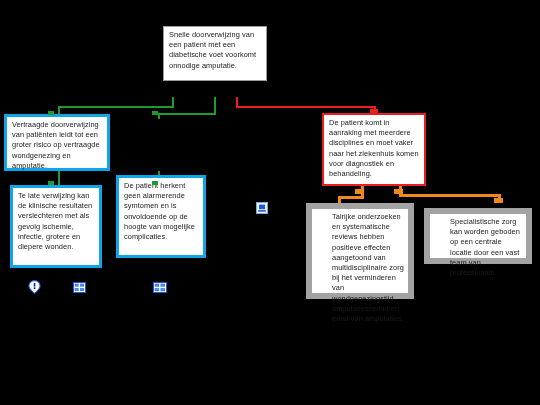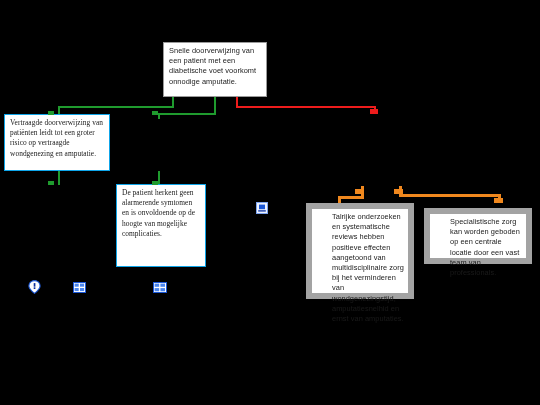--- a/index.html
+++ b/index.html
@@ -25,22 +25,21 @@
     font-size: 7.4px;
     line-height: 10.2px;
     letter-spacing: 0.05px;
     padding: 3px 4px 3px 5px;
     z-index: 5;
   }
   .node.root {
     border: 1px solid #9a9a9a;
   }
   .node.green {
-    border: 1px solid #0ea5e9;
-    font-family: Liberation Serif, serif;
+    border: 3px solid #0ea5e9;
   }
   .node.red {
     border: 2px solid #ee1c1c;
   }
   .node.orange {
     border: 6px solid #a3a3a3;
     padding-left: 20px;
   }
 
   
@@ -99,28 +98,30 @@
   <div class="wire o" style="left:338px; top:196px; width:26px; height:3px;"></div>
   <div class="wire o" style="left:338px; top:196px; width:3px; height:8px;"></div>
   <div class="stub o" style="left:355px; top:189px; width:9px; height:5px;"></div>
 
   <div class="wire o" style="left:399px; top:186px; width:3px; height:10px;"></div>
   <div class="wire o" style="left:399px; top:194px; width:102px; height:3px;"></div>
   <div class="wire o" style="left:498px; top:194px; width:3px; height:9px;"></div>
   <div class="stub o" style="left:394px; top:189px; width:9px; height:5px;"></div>
   <div class="stub o" style="left:494px; top:198px; width:9px; height:5px;"></div>
 
-  <div class="node root" style="left:163px; top:42px; width:104px; height:55px;">Snelle doorverwijzing van een patient met een diabetische voet voorkomt onnodige amputatie.</div>
+  <div class="node root" style="left:163px; top:26px; width:104px; height:55px;">Snelle doorverwijzing van een patient met een diabetische voet voorkomt onnodige amputatie.</div>
 
   <div class="node green" style="left:4px; top:114px; width:106px; height:57px;">Vertraagde doorverwijzing van patiënten leidt tot een groter risico op vertraagde wondgenezing en amputatie.</div>
 
 
+  <div class="node red" style="left:322px; top:113px; width:104px; height:73px;">De patient komt in aanraking met meerdere disciplines en moet vaker naar het ziekenhuis komen voor diagnostiek en behandeling.</div>
 
+  <div class="node green" style="left:10px; top:185px; width:92px; height:83px;">Te late verwijzing kan de klinische resultaten verslechteren met als gevolg ischemie, infectie, grotere en diepere wonden.</div>
 
-  <div class="node green" style="left:116px; top:184px; width:90px; height:83px;">De patient herkent geen alarmerende symtomen en is onvoldoende op de hoogte van mogelijke complicaties.</div>
+  <div class="node green" style="left:116px; top:175px; width:90px; height:83px;">De patient herkent geen alarmerende symtomen en is onvoldoende op de hoogte van mogelijke complicaties.</div>
 
   <div class="node orange" style="left:306px; top:203px; width:108px; height:96px;">Talrijke onderzoeken en systematische reviews hebben positieve effecten aangetoond van multidisciplinaire zorg bij het verminderen van wondgenezingstijd, amputatiesnelhid en ernst van amputaties.</div>
 
   <div class="node orange" style="left:424px; top:208px; width:108px; height:56px;">Specialistische zorg kan worden geboden op een centrale locatie door een vast team van professionals.</div>
 
   <div class="icon-badge" style="left:28px; top:280px;">
     <svg width="13" height="14" viewBox="0 0 13 14">
       <path d="M6.5 0.6 C3.3 0.6 0.9 3.0 0.9 6.0 C0.9 9.0 6.5 13.4 6.5 13.4
                C6.5 13.4 12.1 9.0 12.1 6.0 C12.1 3.0 9.7 0.6 6.5 0.6 Z" fill="#ffffff" stroke="#1b57d6" stroke-width="1.1"></path>
       <rect x="5.7" y="3.1" width="1.7" height="3.6" fill="#0b2f9e"></rect>

